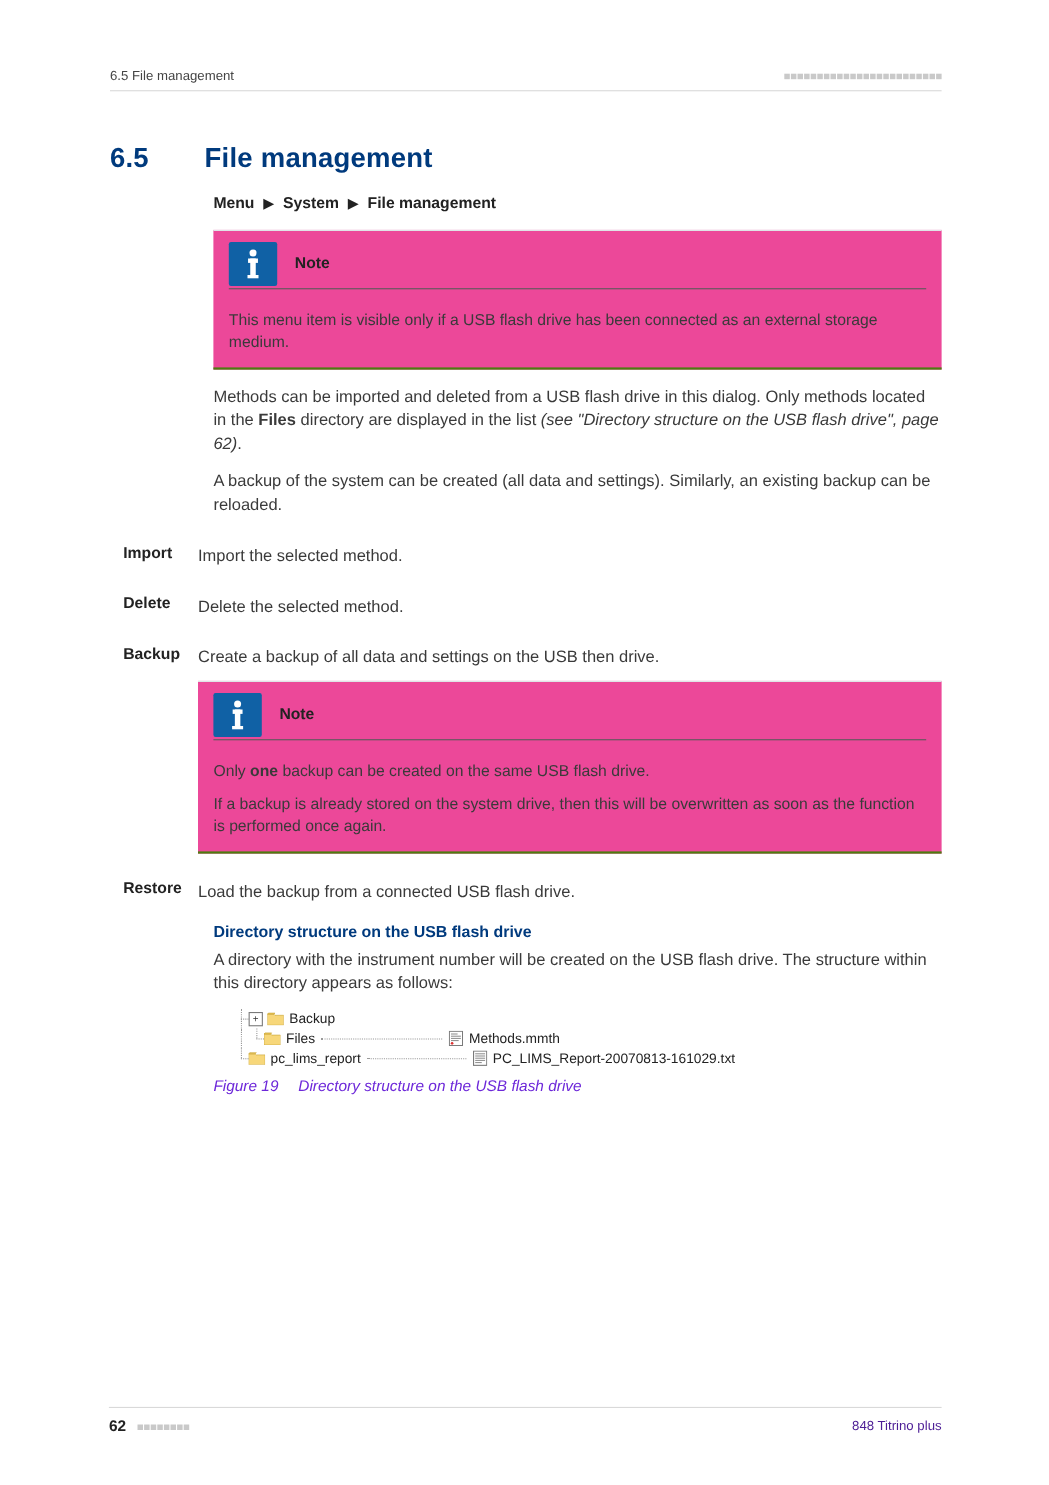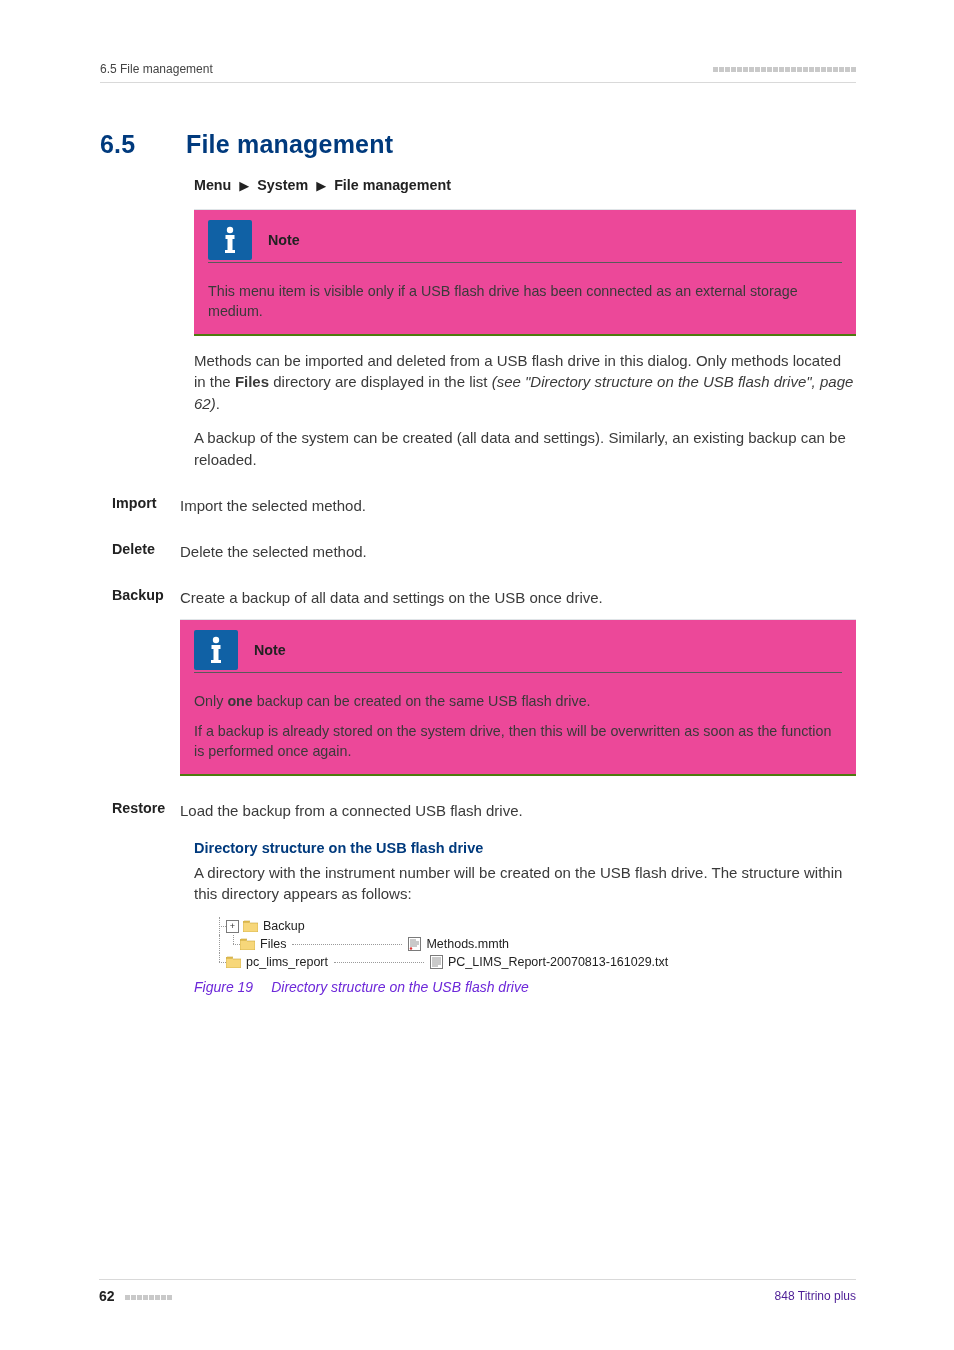--- a/index.html
+++ b/index.html
@@ -257,21 +257,21 @@
     <div class="dl-row">
       <div class="side-term">Delete</div>
       <div class="dl-desc">
           <p class="para">Delete the selected method.</p>
         </div>
     </div>
 
     <div class="dl-row">
       <div class="side-term">Backup</div>
       <div class="dl-desc">
-        <p class="para">Create a backup of all data and settings on the USB once drive.</p>
+        <p class="para">Create a backup of all data and settings on the USB then drive.</p>
 
         <div class="note-box">
           <div class="note-head">
             <span class="note-icon">
               <svg viewBox="0 0 16 28" xmlns="http://www.w3.org/2000/svg">
                 <circle cx="8" cy="4" r="3.2" fill="#fff"></circle>
                 <rect x="3.5" y="9" width="9" height="4" fill="#fff"></rect>
                 <rect x="5.5" y="9" width="5" height="15" fill="#fff"></rect>
                 <rect x="3" y="24" width="10" height="3" fill="#fff"></rect>
               </svg>

